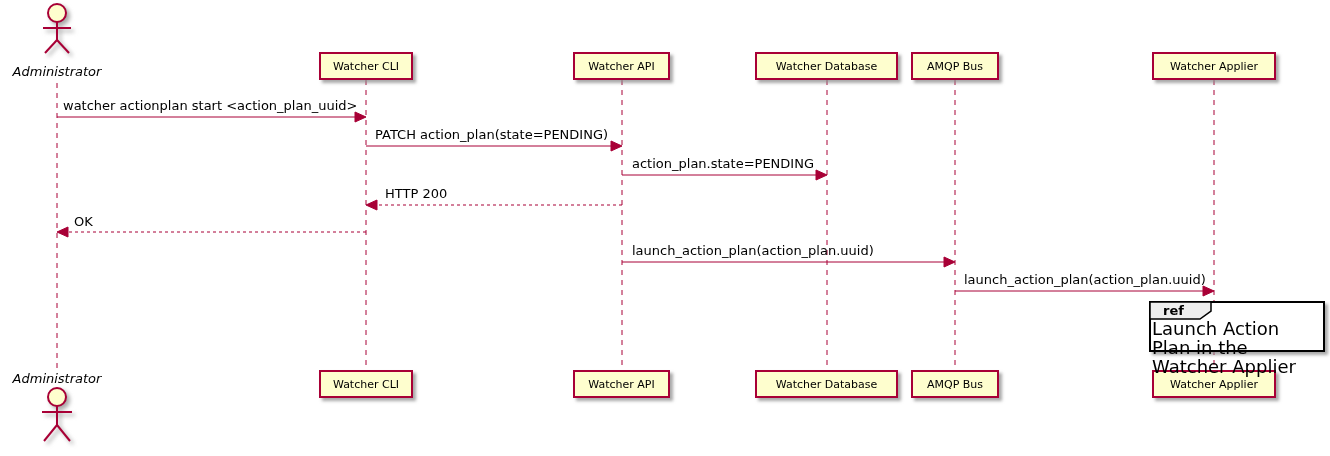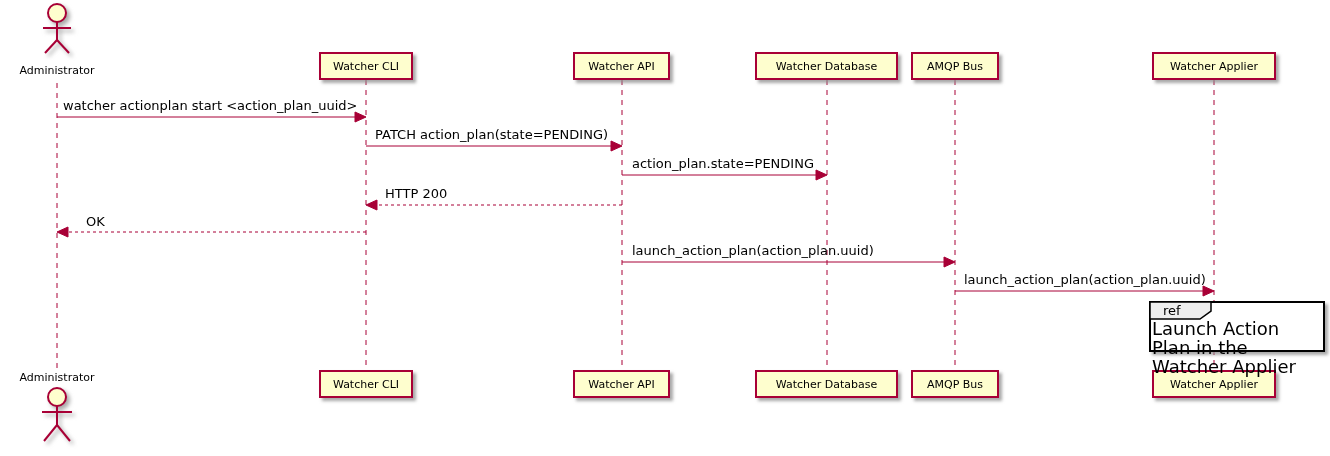--- a/index.html
+++ b/index.html
@@ -9,35 +9,36 @@
   }
   #lines { position:absolute; left:0; top:0; }
   .pbox {
     position:absolute; box-sizing:border-box; height:28px;
     background:#FEFECE; border:2px solid #A80036;
     box-shadow:3px 3px 3px rgba(140,140,140,0.75);
     display:flex; align-items:center; justify-content:center;
     font-size:11px; white-space:nowrap;
   }
   .actor-label {
-    position:absolute; font-size:11px; transform:translateX(-50%);
+    position:absolute; font-size:13px; transform:translateX(-50%);
     white-space:nowrap;
+    font-style:italic;
   }
   .msg {
     position:absolute; font-size:13px; white-space:nowrap; line-height:14px;
   }
   .shadowed { filter:drop-shadow(3px 3px 2px rgba(140,140,140,0.75)); }
   #ref-box {
     position:absolute; left:1149px; top:301px; width:176px; height:51px;
     box-sizing:border-box; background:#ffffff; border:2px solid #000;
     box-shadow:3px 3px 3px rgba(140,140,140,0.75);
   }
   #ref-tab { position:absolute; left:-2px; top:-2px; }
   #ref-keyword {
-    position:absolute; left:12px; top:0px; font-size:13px; font-weight:normal;
+    position:absolute; left:12px; top:0px; font-size:13px; font-weight:bold;
   }
   #ref-text {
     position:absolute; left:1px; top:16px; width:166px;
     font-size:18px; line-height:19px;
   }
 </style>
 </head>
 <body>
 
 <div id="canvas">
@@ -113,21 +114,21 @@
   <div class="pbox" style="left:319px; top:370px; width:94px;">Watcher CLI</div>
   <div class="pbox" style="left:573px; top:370px; width:97px;">Watcher API</div>
   <div class="pbox" style="left:755px; top:370px; width:143px;">Watcher Database</div>
   <div class="pbox" style="left:911px; top:370px; width:88px;">AMQP Bus</div>
   <div class="pbox" style="left:1152px; top:370px; width:124px;">Watcher Applier</div>
 
   <div class="msg" style="left:63px;  top:99px;">watcher actionplan start &lt;action_plan_uuid&gt;</div>
   <div class="msg" style="left:632px; top:157px;">action_plan.state=PENDING</div>
   <div class="msg" style="left:375px; top:128px;">PATCH action_plan(state=PENDING)</div>
   <div class="msg" style="left:385px; top:187px;text-align:center;">HTTP 200</div>
-  <div class="msg" style="left:74px;  top:215px;margin-left:12px;">OK</div>
+  <div class="msg" style="left:74px;  top:215px;">OK</div>
   <div class="msg" style="left:632px; top:244px;">launch_action_plan(action_plan.uuid)</div>
   <div class="msg" style="left:964px; top:273px;">launch_action_plan(action_plan.uuid)</div>
 
   <div id="ref-box">
     <svg id="ref-tab" width="64" height="20">
       <polygon points="1,1 62,1 62,10 51,18 1,18" fill="#EEEEEE" stroke="#000000" stroke-width="1.5"></polygon>
     </svg>
     <div id="ref-keyword">ref</div>
     <div id="ref-text">Launch Action Plan in the Watcher Applier</div>
   </div>

